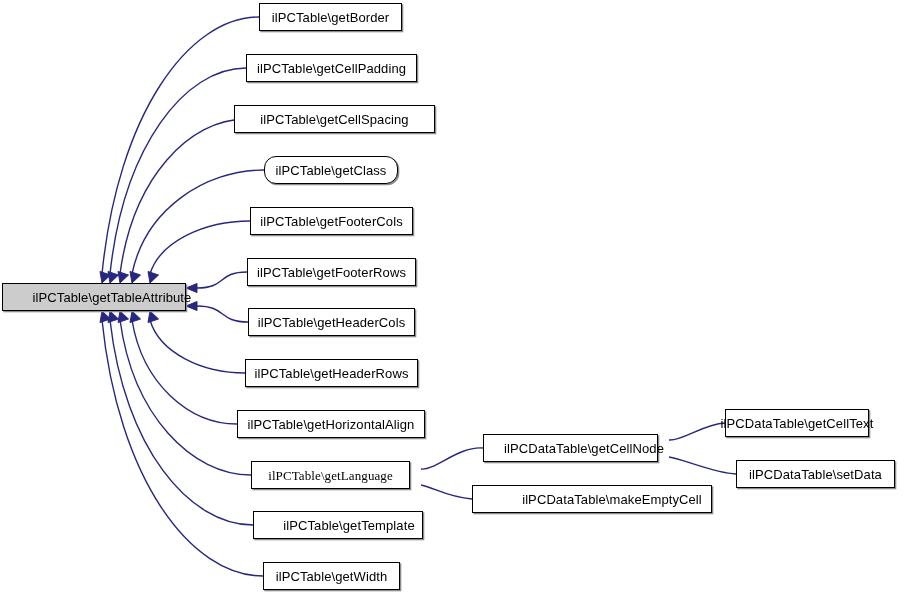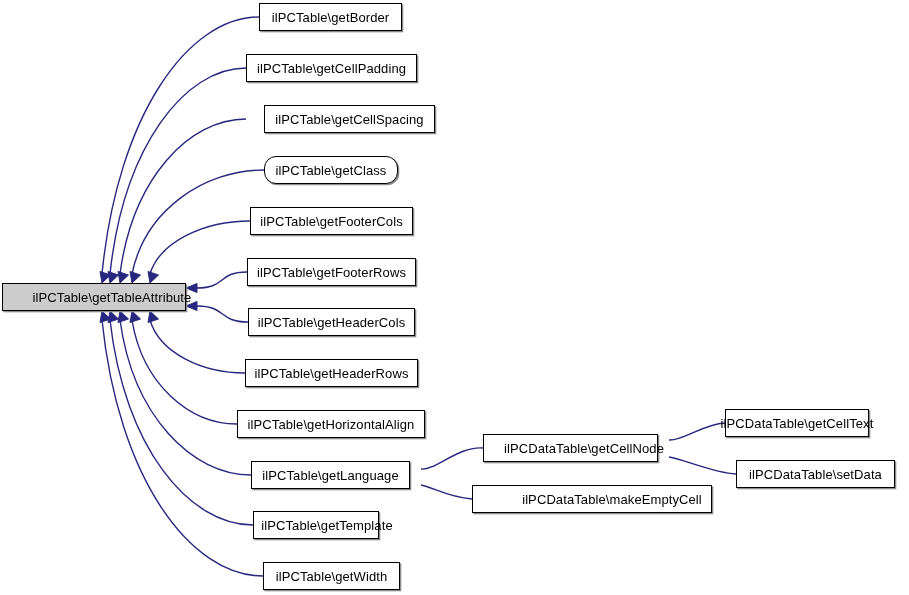--- a/index.html
+++ b/index.html
@@ -95,45 +95,45 @@
   <div id="nodes">
       <div class="gnode root" style="left: 2px; top: 283px; width: 184px; height: 28px;">
         <span class="gnode-label">ilPCTable\getTableAttribute</span>
       </div>
       <div class="gnode" style="left: 259px; top: 3px; width: 143px; height: 28px;">
         <span class="gnode-label">ilPCTable\getBorder</span>
       </div>
       <div class="gnode" style="left: 246px; top: 54px; width: 171px; height: 28px;">
         <span class="gnode-label">ilPCTable\getCellPadding</span>
       </div>
-      <div class="gnode" style="left: 264px; top: 105px; width: 171px; height: 28px;">
+      <div class="gnode" style="left: 234px; top: 105px; width: 201px; height: 28px;">
         <span class="gnode-label">ilPCTable\getCellSpacing</span>
       </div>
       <div class="gnode" style="left: 264px; top: 156px; width: 134px; height: 28px; border-radius: 12px;">
         <span class="gnode-label">ilPCTable\getClass</span>
       </div>
       <div class="gnode" style="left: 250px; top: 207px; width: 163px; height: 28px;">
         <span class="gnode-label">ilPCTable\getFooterCols</span>
       </div>
       <div class="gnode" style="left: 247px; top: 258px; width: 169px; height: 28px;">
         <span class="gnode-label">ilPCTable\getFooterRows</span>
       </div>
       <div class="gnode" style="left: 248px; top: 308px; width: 167px; height: 28px;">
         <span class="gnode-label">ilPCTable\getHeaderCols</span>
       </div>
       <div class="gnode" style="left: 245px; top: 359px; width: 173px; height: 28px;">
         <span class="gnode-label">ilPCTable\getHeaderRows</span>
       </div>
       <div class="gnode" style="left: 237px; top: 410px; width: 188px; height: 28px; align-items: center;">
         <span class="gnode-label">ilPCTable\getHorizontalAlign</span>
       </div>
-      <div class="gnode" style="left: 251px; top: 461px; width: 159px; height: 28px;">
+      <div class="gnode" style="left: 251px; top: 461px; width: 159px; height: 28px; font-family: Liberation Serif, serif;">
         <span class="gnode-label">ilPCTable\getLanguage</span>
       </div>
-      <div class="gnode" style="left: 253px; top: 511px; width: 126px; height: 28px; padding-left: 22px;">
+      <div class="gnode" style="left: 253px; top: 511px; width: 170px; height: 28px; padding-left: 22px;">
         <span class="gnode-label">ilPCTable\getTemplate</span>
       </div>
       <div class="gnode" style="left: 263px; top: 562px; width: 137px; height: 28px;">
         <span class="gnode-label">ilPCTable\getWidth</span>
       </div>
       <div class="gnode" style="left: 483px; top: 434px; width: 175px; height: 28px; padding-left: 27px;">
         <span class="gnode-label">ilPCDataTable\getCellNode</span>
       </div>
       <div class="gnode" style="left: 472px; top: 485px; width: 240px; height: 28px; padding-left: 40px;">
         <span class="gnode-label">ilPCDataTable\makeEmptyCell</span>

